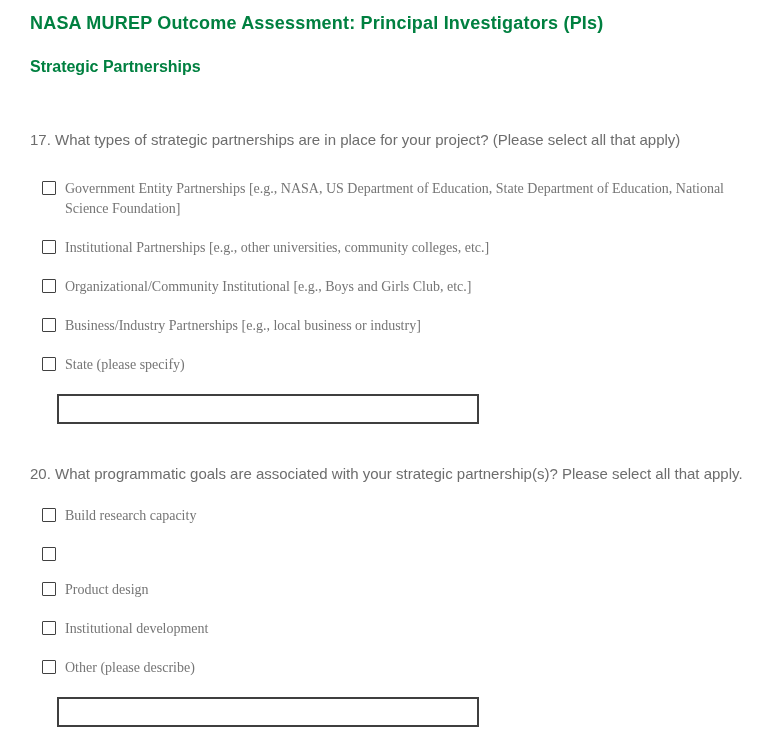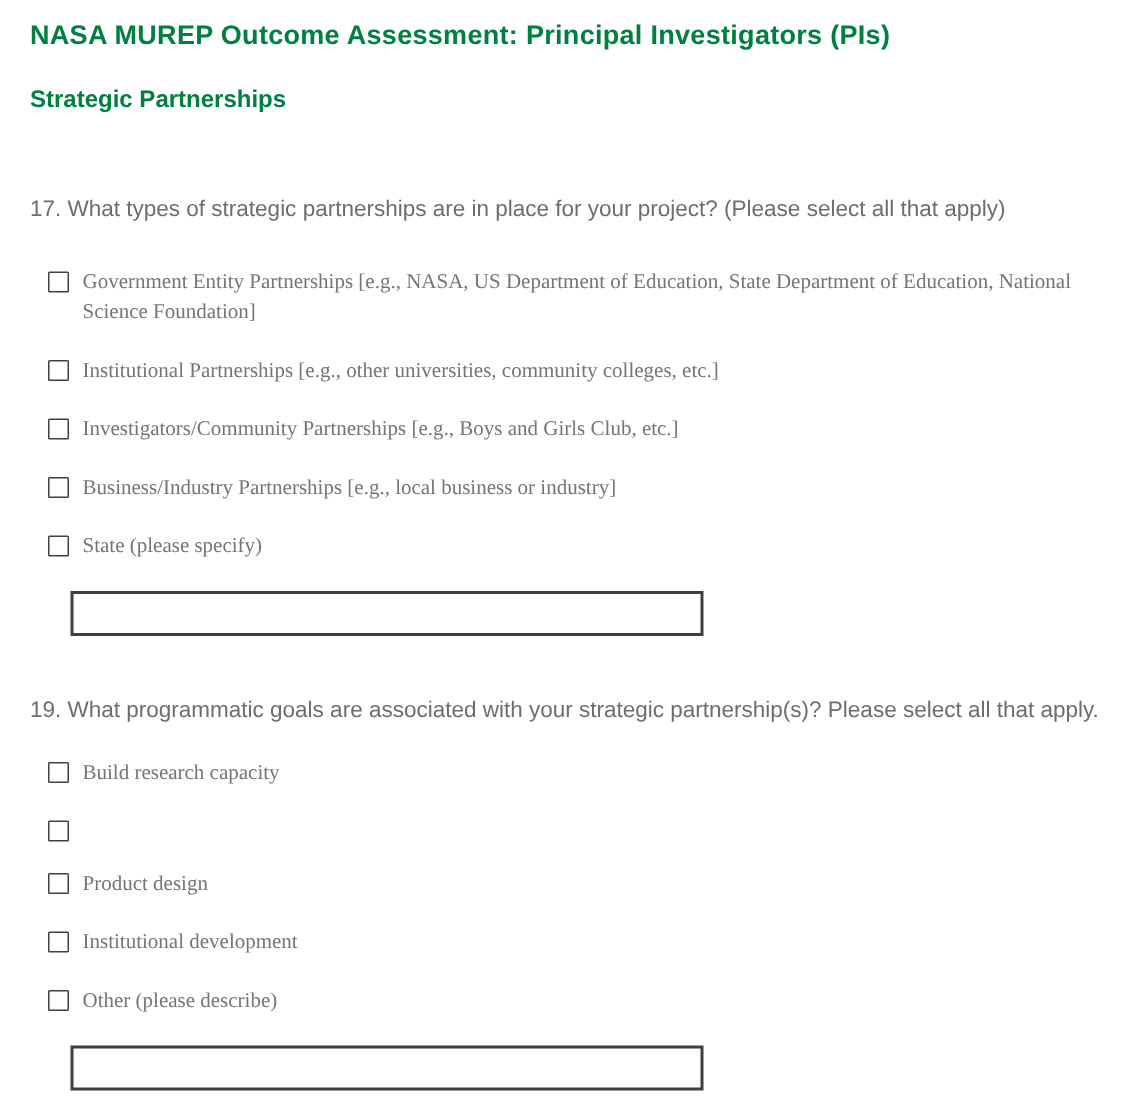--- a/index.html
+++ b/index.html
@@ -8,21 +8,21 @@
     --opt-gray:#757575;
     --box-border:#414141;
     --input-border:#3f3f3f;
   }
   *{box-sizing:border-box;}
   html,body{margin:0;padding:0;}
   body{
     width:762px;height:744px;overflow:hidden;background:#ffffff;
     font-family:"Liberation Sans", sans-serif;
   }
-  .page{padding:13px 16px 0 20px;}
+  .page{padding:13px 16px 0 30px;}
   .page-title{
     margin:0;font-size:18px;line-height:20px;font-weight:700;
     color:var(--green);letter-spacing:.2px;
   }
   .section-title{
     margin:25px 0 0 0;font-size:16px;line-height:18px;font-weight:700;
     color:var(--green);
   }
   .question{margin:0;}
   .question.q17{margin-top:54px;}
@@ -68,38 +68,38 @@
       <div class="option">
         <span class="checkbox"></span>
         <span class="opt-label">Government Entity Partnerships [e.g., NASA, US Department of Education, State Department of Education, National Science Foundation]</span>
       </div>
       <div class="option">
         <span class="checkbox"></span>
         <span class="opt-label">Institutional Partnerships [e.g., other universities, community colleges, etc.]</span>
       </div>
       <div class="option">
         <span class="checkbox"></span>
-        <span class="opt-label">Investigators/Community Partnerships [e.g., Boys and Girls Club, etc.]</span>
+        <span class="opt-label">Organizational/Community Institutional [e.g., Boys and Girls Club, etc.]</span>
       </div>
       <div class="option">
         <span class="checkbox"></span>
         <span class="opt-label">Business/Industry Partnerships [e.g., local business or industry]</span>
       </div>
       <div class="option">
         <span class="checkbox"></span>
         <span class="opt-label">State (please specify)</span>
       </div>
     </div>
     <div class="other-wrap">
       <input type="text" class="other-input" value="" style="">
     </div>
   </section>
 
   <section class="question q18">
-    <p class="q-text">19. What programmatic goals are associated with your strategic partnership(s)? Please select all that apply.</p>
+    <p class="q-text">20. What programmatic goals are associated with your strategic partnership(s)? Please select all that apply.</p>
     <div class="options">
       <div class="option">
         <span class="checkbox"></span>
         <span class="opt-label">Build research capacity</span>
       </div>
       <div class="option">
         <span class="checkbox"></span>
       </div>
       <div class="option">
         <span class="checkbox"></span>

